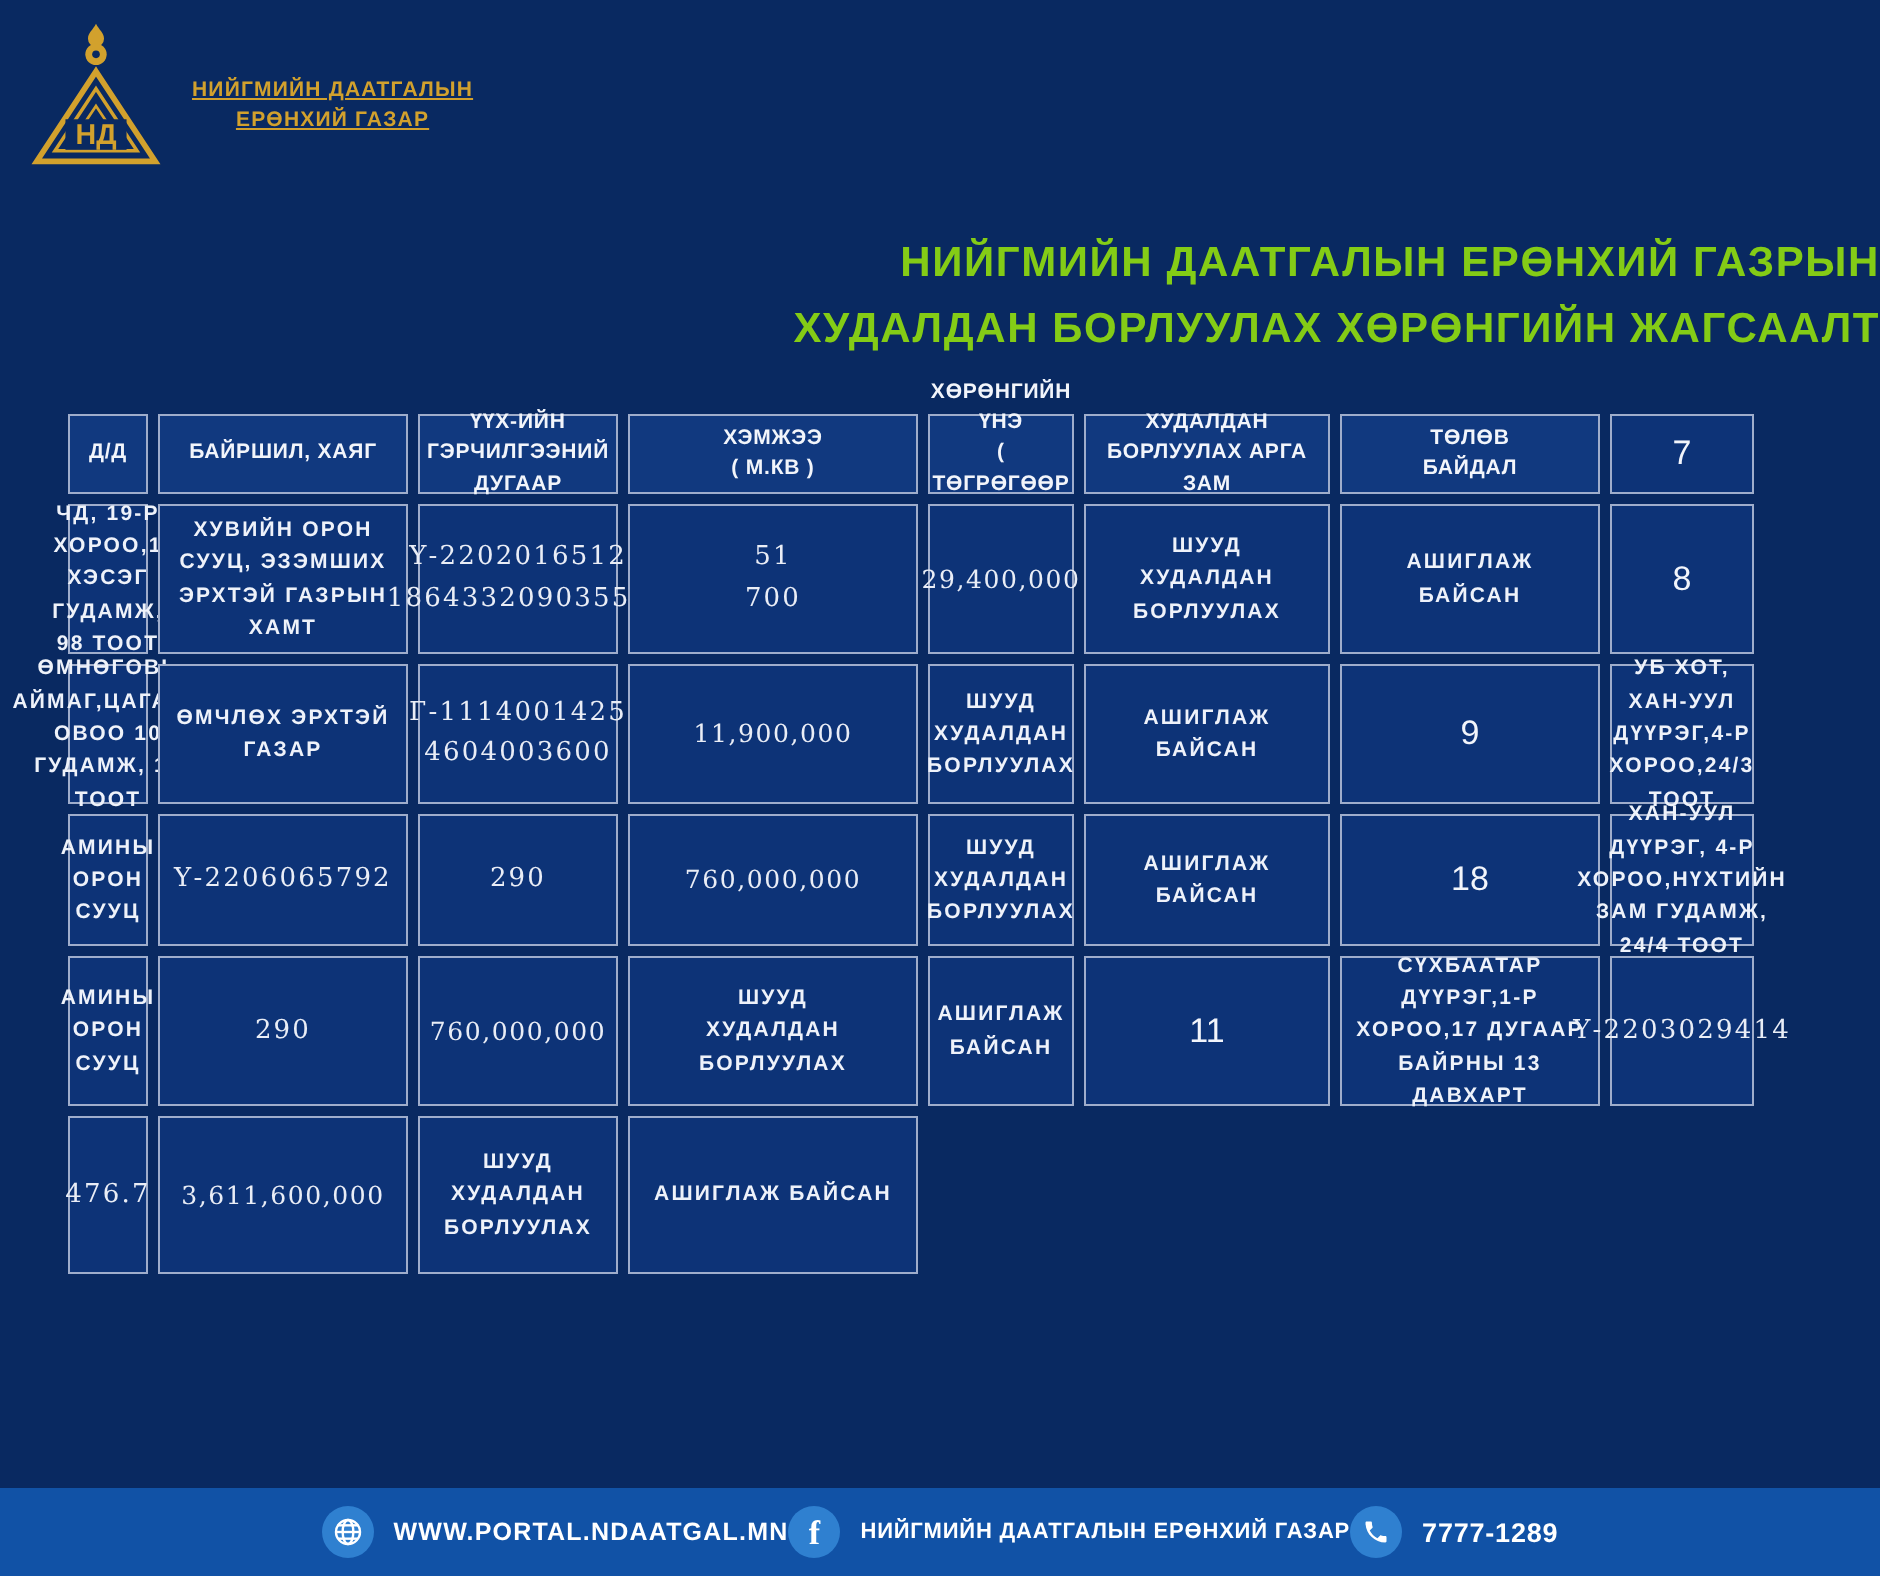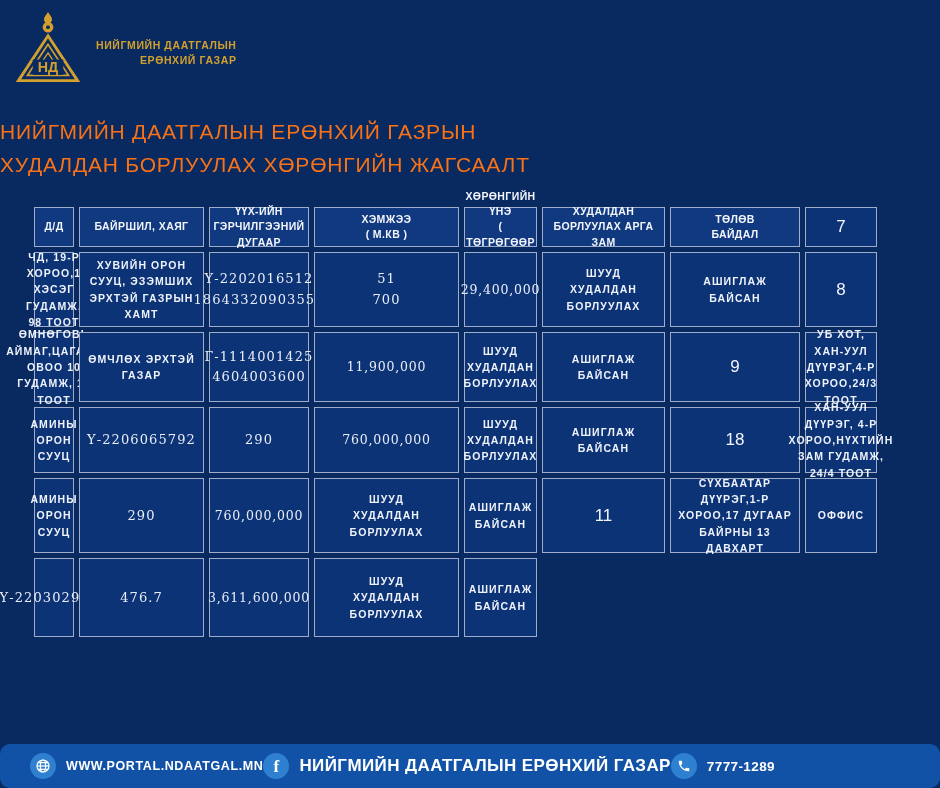--- a/index.html
+++ b/index.html
@@ -4,23 +4,23 @@
 <style>
   html,body{margin:0;padding:0;}
   body{
     width:940px;height:788px;position:relative;overflow:hidden;
     background:#092961;
     font-family:"Liberation Sans",sans-serif;
     -webkit-font-smoothing:antialiased;
   }
   
   .logo-block{padding-top:10px;display:flex;flex-direction:row;align-items:center;}
-  .logo-org{color:#D2A12D;font-weight:700;font-size:10.5px;letter-spacing:.6px;text-align:right;line-height:1.4;margin-top:2px;}
+  .logo-org{color:#D2A12D;font-weight:700;font-size:10.5px;letter-spacing:.6px;text-align:center;line-height:1.4;margin-top:2px;text-decoration:underline;}
   
-  .page-title{margin-top:22px;text-align:left;color:#f97316;font-weight:400;font-size:21px;letter-spacing:.8px;line-height:1.55;}
+  .page-title{margin-top:22px;text-align:right;color:#84cc16;font-weight:700;font-size:21px;letter-spacing:.8px;line-height:1.55;}
   
   .asset-table{
     margin:26px auto 0 34px;
     display:grid;
     grid-template-columns:40px 125px 100px 145px 73px 123px 130px 72px;
     grid-template-rows:40px 75px 70px 66px 75px 79px;
     gap:5px;
     width:843px;
   }
   .cell{
@@ -41,30 +41,30 @@
     font-size:10.5px;font-weight:700;letter-spacing:1.1px;line-height:1.55;color:#eef2fa;
   }
   .col-cert,.col-size,.col-price{
     font-family:"DejaVu Serif",serif;font-size:13px;font-weight:400;letter-spacing:1.1px;line-height:1.55;color:#e9edf6;
   }
   .col-price{font-size:12.5px;letter-spacing:.8px;}
   
   .footer-bar{
     position:absolute;left:0;bottom:0;width:940px;height:44px;
     background:#1152A6;
-    display:flex;align-items:center;justify-content:flex-start;
-    padding:0 30px;box-sizing:border-box;border-radius:10px;
+    display:flex;align-items:center;justify-content:center;
+    padding:0 30px;box-sizing:border-box;
   }
   .footer-item{display:flex;align-items:center;gap:10px;color:#ffffff;cursor:pointer;}
   .icon-circle{
     width:26px;height:26px;border-radius:50%;background:#2F80D0;
     display:flex;align-items:center;justify-content:center;flex:0 0 auto;
   }
   .footer-website{font-size:12.5px;font-weight:700;letter-spacing:.6px;}
-  .footer-fb{font-size:17px;font-weight:700;letter-spacing:.4px;}
+  .footer-fb{font-size:11px;font-weight:700;letter-spacing:.4px;}
   .footer-phone{font-size:13.5px;font-weight:700;letter-spacing:.4px;}
   .fb-letter{color:#fff;font-family:"Liberation Serif",serif;font-weight:700;font-size:17px;line-height:1;margin-top:1px;}
 </style>
 </head>
 <body>
 
 <div class="logo-block">
   <svg width="96" height="84" viewBox="0 0 100 88">
     <path d="M50 2c-1.6 3.2-4.2 4.8-4.2 7.8a4.2 4.2 0 0 0 8.4 0C54.2 6.8 51.6 5.2 50 2Z" fill="#D2A12D"></path>
     <circle cx="50" cy="18" r="5.6" fill="#D2A12D"></circle>
@@ -140,21 +140,20 @@
   <div class="cell col-purpose">АМИНЫ ОРОН СУУЦ</div>
   <div class="cell col-size">290</div>
   <div class="cell col-price">760,000,000</div>
   <div class="cell col-method">ШУУД
 ХУДАЛДАН
 БОРЛУУЛАХ</div>
   <div class="cell col-status">АШИГЛАЖ БАЙСАН</div>
 
   <div class="cell col-num">11</div>
   <div class="cell col-address">СҮХБААТАР ДҮҮРЭГ,1-Р ХОРОО,17 ДУГААР БАЙРНЫ 13 ДАВХАРТ</div>
-  <div class="cell col-purpose">ОФФИС</div>
   <div class="cell col-cert">Ү-2203029414</div>
   <div class="cell col-size">476.7</div>
   <div class="cell col-price">3,611,600,000</div>
   <div class="cell col-method">ШУУД
 ХУДАЛДАН
 БОРЛУУЛАХ</div>
   <div class="cell col-status">АШИГЛАЖ БАЙСАН</div>
 </div>
 
 <div class="footer-bar">

